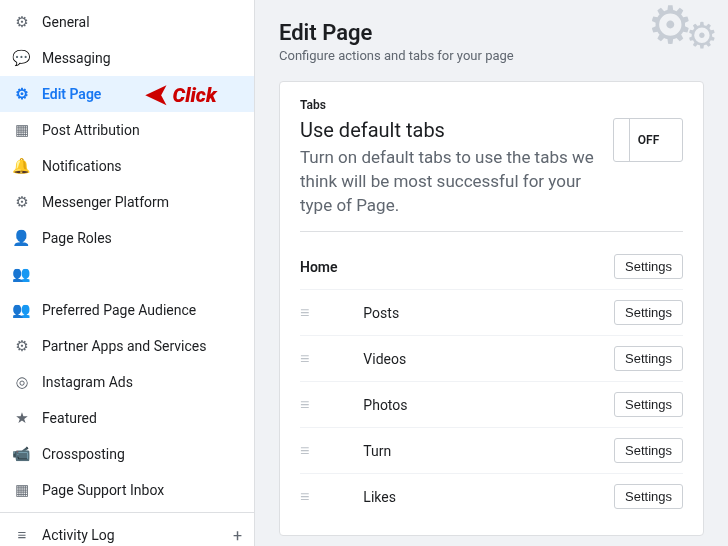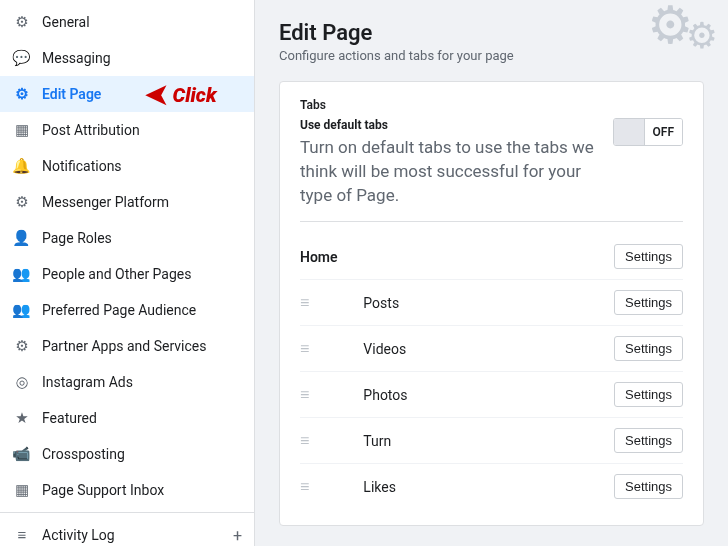--- a/index.html
+++ b/index.html
@@ -143,40 +143,41 @@
     
     .default-tabs-row {
       display: flex;
       align-items: flex-start;
       justify-content: space-between;
       padding-bottom: 14px;
       border-bottom: 1px solid #dddfe2;
       margin-bottom: 12px;
     }
     .default-tabs-text h4 {
-      font-size: 12px;
-      font-weight: 700;
+      font-size: 20px;
+      font-weight: 400;
       color: #1c1e21;
       margin-bottom: 4px;
     }
     .default-tabs-text p {
       font-size: 17px;
       color: #606770;
       line-height: 1.4;
       max-width: 300px;
     }
     .toggle-off {
       display: flex;
       align-items: center;
       border: 1px solid #ccd0d5;
       border-radius: 3px;
       overflow: hidden;
-      height: 28px;
+      height: 44px;
       min-width: 70px;
       background: #fff;
+      flex-direction: column;
     }
     .toggle-off-track {
       flex: 1;
       height: 100%;
       background: #e4e6eb;
     }
     .toggle-off-label {
       padding: 0 8px;
       font-size: 12px;
       font-weight: 600;
@@ -263,21 +264,20 @@
     <span>Messenger Platform</span>
   </div>
 
   <div class="sidebar-item">
     <span class="icon">👤</span>
     <span>Page Roles</span>
   </div>
 
   <div class="sidebar-item">
     <span class="icon">👥</span>
-    <span>People and Other Pages</span>
   </div>
 
   <div class="sidebar-item">
     <span class="icon">👥</span>
     <span>Preferred Page Audience</span>
   </div>
 
   <div class="sidebar-item">
     <span class="icon">⚙</span>
     <span>Partner Apps and Services</span>

